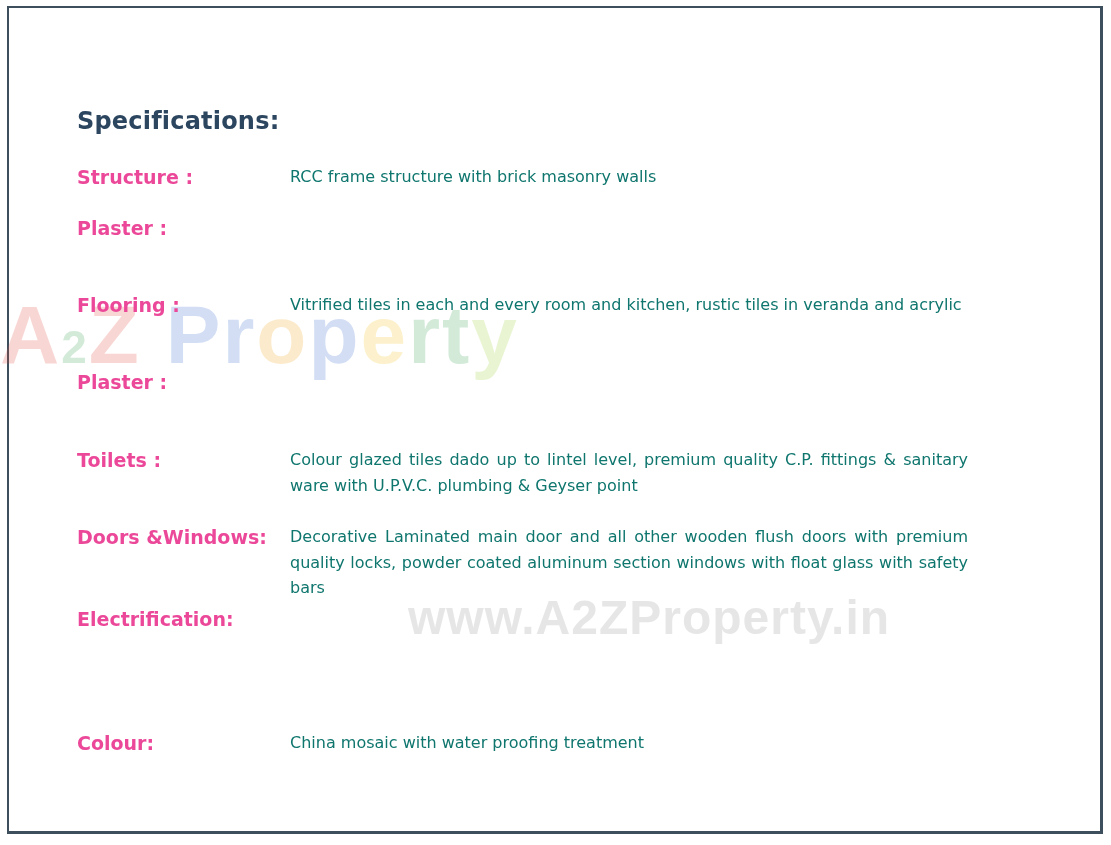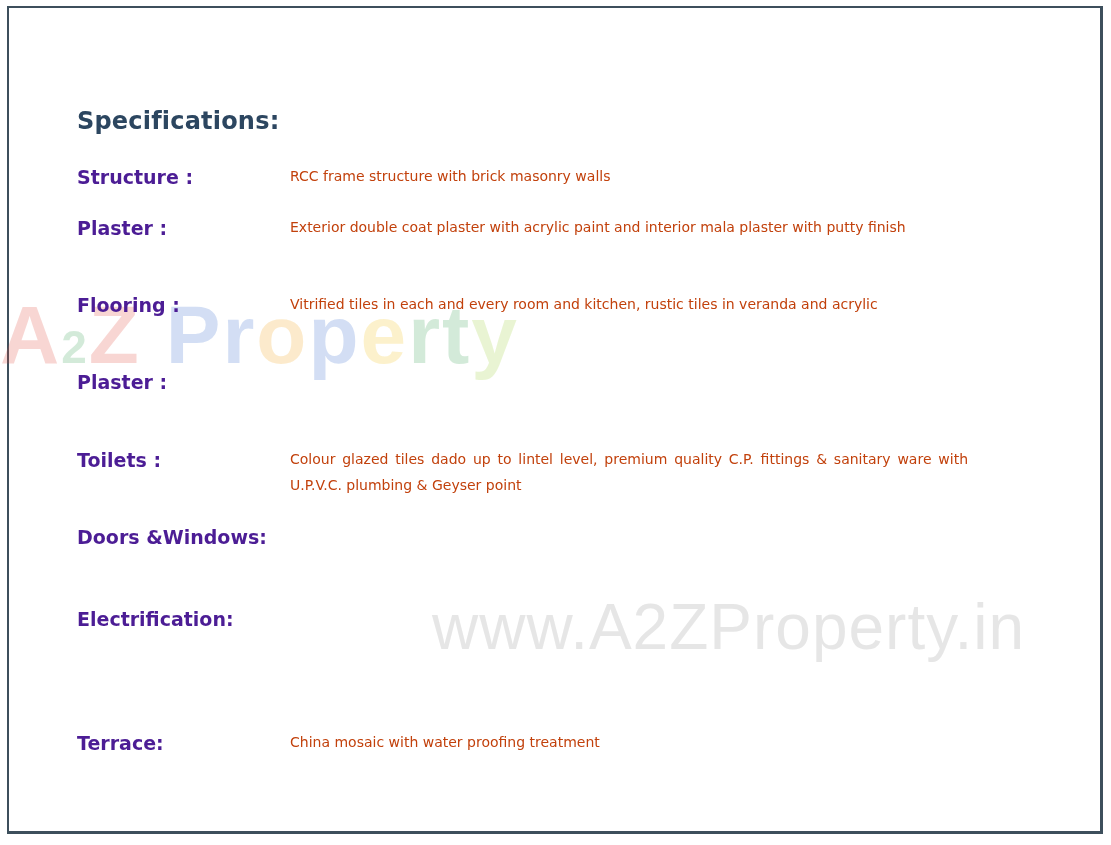--- a/index.html
+++ b/index.html
@@ -1,57 +1,57 @@
 <!DOCTYPE html>
 <html><head>
 <meta charset="utf-8">
 <style>
   html, body { margin:0; padding:0; background:#ffffff; }
   body { width:1111px; height:845px; position:relative; overflow:hidden; font-family:"DejaVu Sans", sans-serif; }
   .frame { position:absolute; left:7px; top:6px; width:1096px; height:828px; border:2px solid #3d4f5c; border-right-width:3px; border-bottom-width:3px; box-sizing:border-box; background:#fff; }
   .title { position:absolute; left:77px; top:107px; font-size:24px; font-weight:bold; color:#2c4660; letter-spacing:0.2px;text-align:right; }
   .row { position:absolute; left:77px; width:891px; display:flex; }
-  .label { width:213px; flex:none; font-size:19px; font-weight:bold; color:#4c1d95; line-height:26px; }
-  .value { width:678px; font-size:14px; color:#c2410c; line-height:25.5px; text-align:justify; }
+  .label { width:213px; flex:none; font-size:19px; font-weight:bold; color:#ec4899; line-height:26px; }
+  .value { width:678px; font-size:16px; color:#0f766e; line-height:25.5px; text-align:justify; }
   .wm1 { position:absolute; left:0px; top:288px; font-size:82px; font-weight:bold; letter-spacing:2px; opacity:0.22; white-space:nowrap; pointer-events:none; font-family:"Liberation Sans", sans-serif; }
   .wm1 .a{color:#e04a3c}.wm1 .two{color:#3aa357;font-size:46px}.wm1 .z{color:#e04a3c}.wm1 .p{color:#3b6fd0}.wm1 .r{color:#3b6fd0}.wm1 .o{color:#f2a51a}.wm1 .pe{color:#3b6fd0}.wm1 .e{color:#f2c21a}.wm1 .rt{color:#3aa357}.wm1 .y{color:#9fd13a}
-  .wm2 { position:absolute; left:432px; top:590px; font-size:64px; color:#c9c9c9; opacity:0.45; white-space:nowrap; pointer-events:none; font-family:"Liberation Sans", sans-serif; letter-spacing:1px; }
+  .wm2 { position:absolute; left:408px; top:590px; font-size:48px; color:#c9c9c9; opacity:0.45; white-space:nowrap; pointer-events:none; font-family:"Liberation Sans", sans-serif; letter-spacing:1px;font-weight:bold; }
 </style>
 </head>
 <body>
 
 <div class="frame"></div>
 
 <div class="wm1"><span class="a">A</span><span class="two">2</span><span class="z">Z</span><span> </span><span class="p">P</span><span class="r">r</span><span class="o">o</span><span class="pe">p</span><span class="e">e</span><span class="rt">r</span><span class="rt">t</span><span class="y">y</span></div>
 
 <div class="wm2">www.A2ZProperty.in</div>
 
 <div class="title">Specifications:</div>
 
 <div class="row" style="top:164px">
   <div class="label">Structure :</div>
   <div class="value">RCC frame structure with brick masonry walls</div>
 </div>
 <div class="row" style="top:215px">
   <div class="label">Plaster :</div>
-  <div class="value">Exterior double coat plaster with acrylic paint and interior mala plaster with putty finish</div>
 </div>
 <div class="row" style="top:292px">
   <div class="label">Flooring :</div>
   <div class="value">Vitrified tiles in each and every room and kitchen, rustic  tiles in veranda and acrylic</div>
 </div>
 <div class="row" style="top:369px">
   <div class="label">Plaster :</div>
 </div>
 <div class="row" style="top:447px">
   <div class="label">Toilets :</div>
   <div class="value">Colour glazed tiles dado up to lintel level, premium quality C.P. fittings &amp; sanitary ware with U.P.V.C. plumbing &amp; Geyser point</div>
 </div>
 <div class="row" style="top:524px">
   <div class="label">Doors &amp;Windows:</div>
+  <div class="value">Decorative Laminated main door and all other wooden flush doors with premium quality locks, powder coated aluminum section windows with float glass with safety bars</div>
 </div>
 <div class="row" style="top:606px">
   <div class="label">Electrification:</div>
 </div>
 <div class="row" style="top:730px">
-  <div class="label">Terrace:</div>
+  <div class="label">Colour:</div>
   <div class="value">China mosaic with water proofing treatment</div>
 </div>
 
 </body></html>

